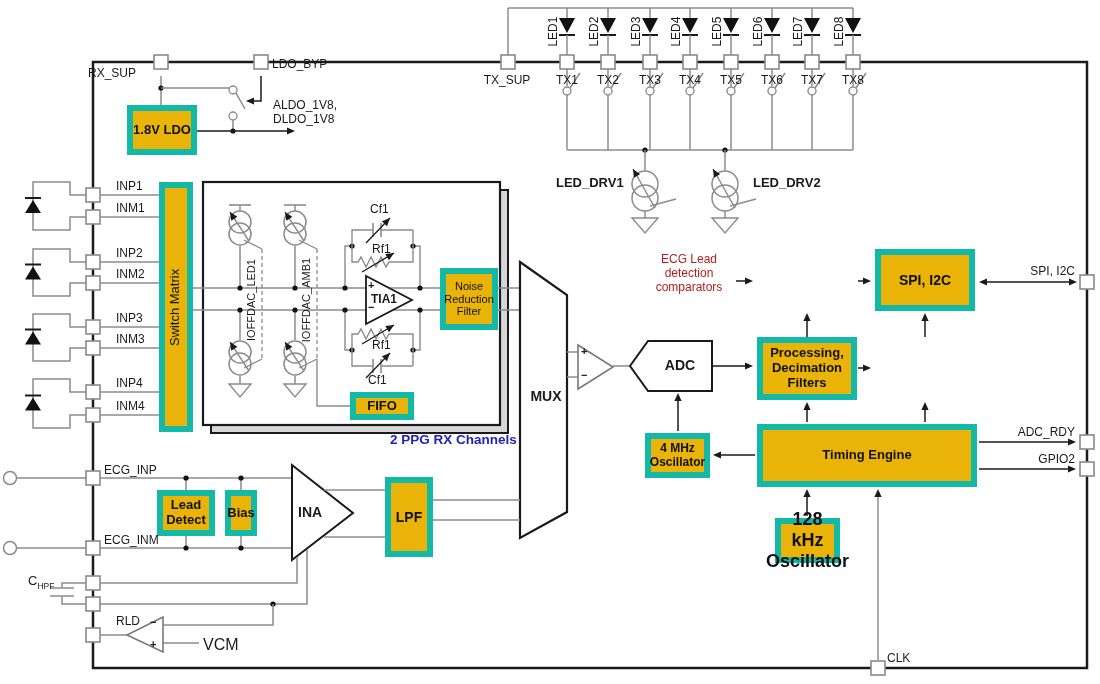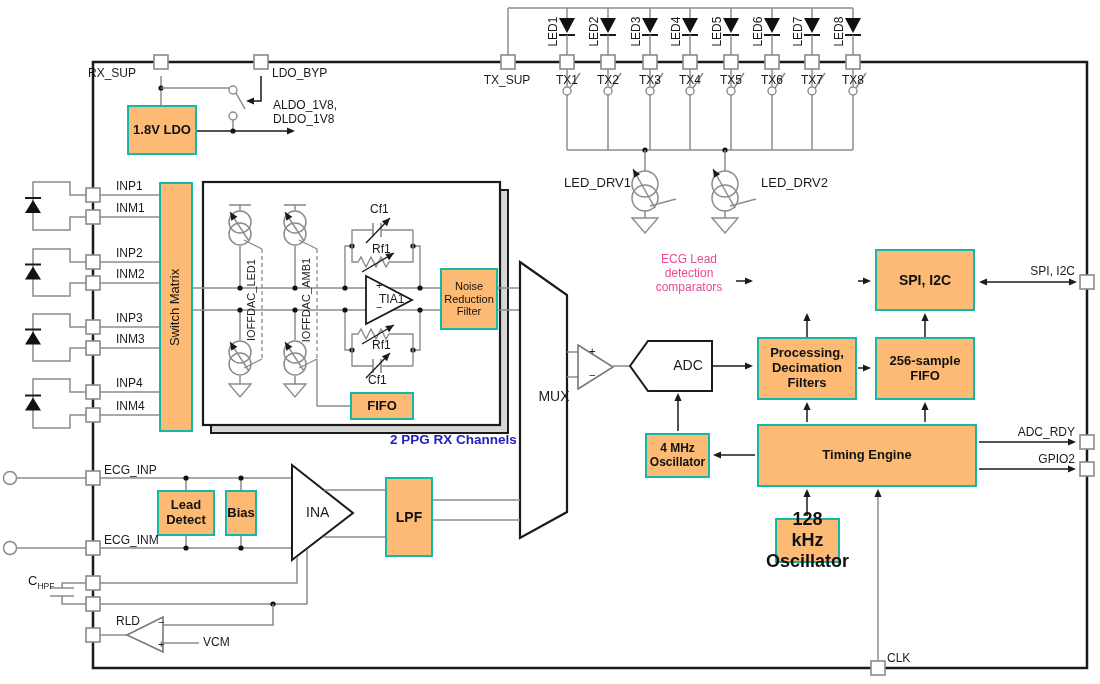--- a/index.html
+++ b/index.html
@@ -1,29 +1,29 @@
 <!DOCTYPE html>
 <html><head>
 <meta charset="utf-8">
 <style>
   html,body{margin:0;padding:0;background:#ffffff;}
   #stage{position:relative;width:1100px;height:684px;background:#ffffff;overflow:hidden;
          font-family:"Liberation Sans",sans-serif;}
   #wires{position:absolute;left:0;top:0;}
   .lbl{position:absolute;font-size:12px;color:#1a1a1a;white-space:nowrap;line-height:1.1;}
-  .bold{font-weight:400;margin-left:8px;}
-  .blk{position:absolute;box-sizing:border-box;background:#fdba74;border:2px solid #14b8a6;
+  .bold{font-weight:700;}
+  .blk{position:absolute;box-sizing:border-box;background:#eab308;border:6px solid #14b8a6;
        display:flex;flex-direction:column;align-items:center;justify-content:center;
        text-align:center;font-weight:700;font-size:13px;color:#111;line-height:1.15;}
   .thin{font-weight:400;}
   .rot{transform:rotate(-90deg);}
   .center{text-align:center;}
   .small{font-size:11px;}
   .caption{color:#2222bb;font-weight:700;font-size:13.5px;}
-  .gray{color:#ec4899;}
+  .gray{color:#b91c1c;}
   sub{font-size:8.5px;}
 </style>
 </head>
 <body>
 
 <div id="stage">
   <svg id="wires" width="1100" height="684" viewBox="0 0 1100 684">
       <rect x="211" y="190" width="297" height="243" fill="#d6d6d6" stroke="#1a1a1a" stroke-width="2"></rect>
       <rect x="203" y="182" width="297" height="243" fill="#ffffff" stroke="#1a1a1a" stroke-width="2.2"></rect>
       <rect x="93" y="62" width="994" height="606" fill="none" stroke="#1a1a1a" stroke-width="2.5"></rect>
@@ -346,31 +346,27 @@
   <div class="blk" style="left:875px;top:249px;width:100px;height:62px;font-size:14px;">
     <div>SPI, I2C</div>
   </div>
 
   <div class="blk" style="left:757px;top:337px;width:100px;height:63px;">
     <div>Processing,</div>
     <div>Decimation</div>
     <div>Filters</div>
   </div>
 
-  <div class="blk" style="left:875px;top:337px;width:100px;height:63px;">
-    <div>256-sample</div>
-    <div>FIFO</div>
-  </div>
 
   <div class="blk" style="left:757px;top:424px;width:220px;height:63px;">
     <div>Timing Engine</div>
   </div>
 
   <div class="lbl" style="left:88px;top:67px;">RX_SUP</div>
-  <div class="lbl" style="left:272px;top:67px;">LDO_BYP</div>
+  <div class="lbl" style="left:272px;top:58px;">LDO_BYP</div>
   <div class="lbl" style="left:273px;top:99px;">ALDO_1V8,</div>
   <div class="lbl" style="left:273px;top:113px;">DLDO_1V8</div>
   <div class="lbl center" style="left:475px;top:74px;width:64px;">TX_SUP</div>
   <div class="lbl bold" style="left:556px;top:176px;font-size:13px;">LED_DRV1</div>
   <div class="lbl bold" style="left:753px;top:176px;font-size:13px;">LED_DRV2</div>
 
   <div class="lbl caption" style="left:390px;top:433px;width:120px;text-align:right;">2 PPG RX Channels</div>
 
   <div class="lbl" style="left:370px;top:203px;">Cf1</div>
   <div class="lbl" style="left:372px;top:243px;">Rf1</div>
@@ -393,21 +389,21 @@
 
   <div class="lbl" style="left:990px;top:265px;width:85px;text-align:right;">SPI, I2C</div>
   <div class="lbl" style="left:990px;top:426px;width:85px;text-align:right;">ADC_RDY</div>
   <div class="lbl" style="left:990px;top:453px;width:85px;text-align:right;">GPIO2</div>
   <div class="lbl" style="left:887px;top:652px;">CLK</div>
 
   <div class="lbl" style="left:104px;top:464px;">ECG_INP</div>
   <div class="lbl" style="left:104px;top:534px;">ECG_INM</div>
   <div class="lbl" style="left:28px;top:574px;font-size:13px;"><span>C</span><sub>HPF</sub></div>
   <div class="lbl" style="left:116px;top:615px;">RLD</div>
-  <div class="lbl" style="left:203px;top:636px;font-size:12px;">VCM</div>
+  <div class="lbl" style="left:203px;top:636px;font-size:16px;">VCM</div>
   <div class="lbl bold" style="left:150px;top:616px;font-size:11px;">−</div>
   <div class="lbl bold" style="left:150px;top:638px;font-size:11px;">+</div>
   <div class="lbl bold" style="left:298px;top:505px;font-size:14px;">INA</div>
 <div class="lbl " style="left: 537px; top: 25px; width: 34px; text-align: center; transform: rotate(-90deg);">LED1</div>
     <div class="lbl center" style="left: 549px; top: 74px; width: 36px; text-align: center;">TX1</div>
     <div class="lbl " style="left: 578px; top: 25px; width: 34px; text-align: center; transform: rotate(-90deg);">LED2</div>
     <div class="lbl center" style="left: 590px; top: 74px; width: 36px; text-align: center;">TX2</div>
     <div class="lbl " style="left: 620px; top: 25px; width: 34px; text-align: center; transform: rotate(-90deg);">LED3</div>
     <div class="lbl center" style="left: 632px; top: 74px; width: 36px; text-align: center;">TX3</div>
     <div class="lbl " style="left: 660px; top: 25px; width: 34px; text-align: center; transform: rotate(-90deg);">LED4</div>

